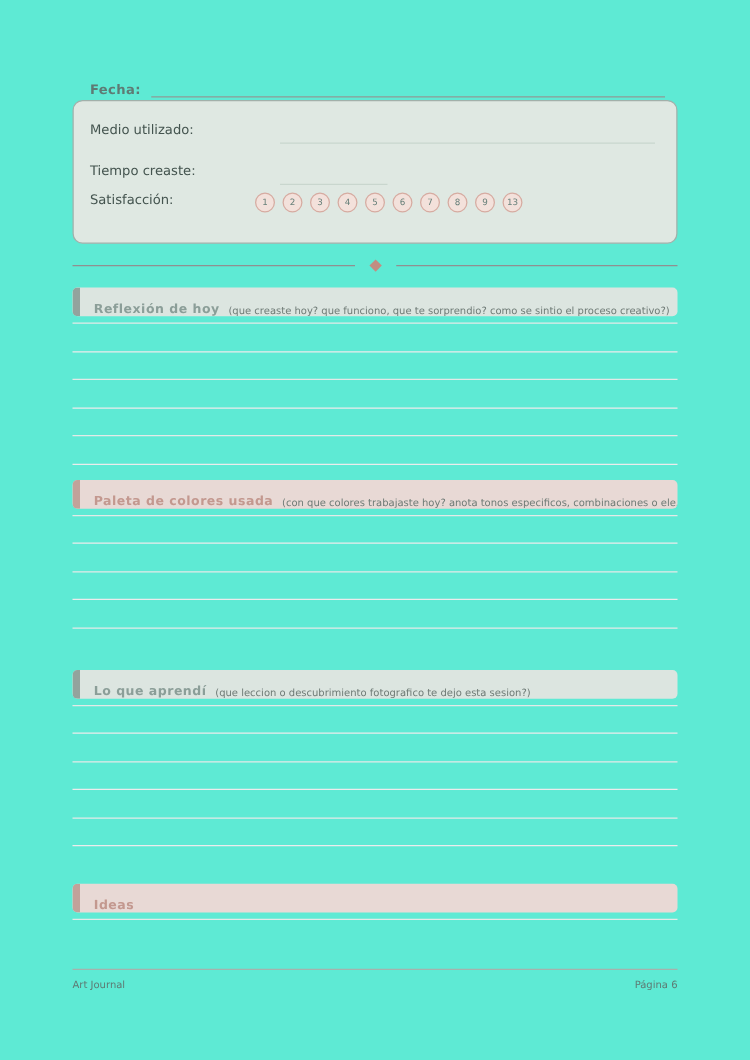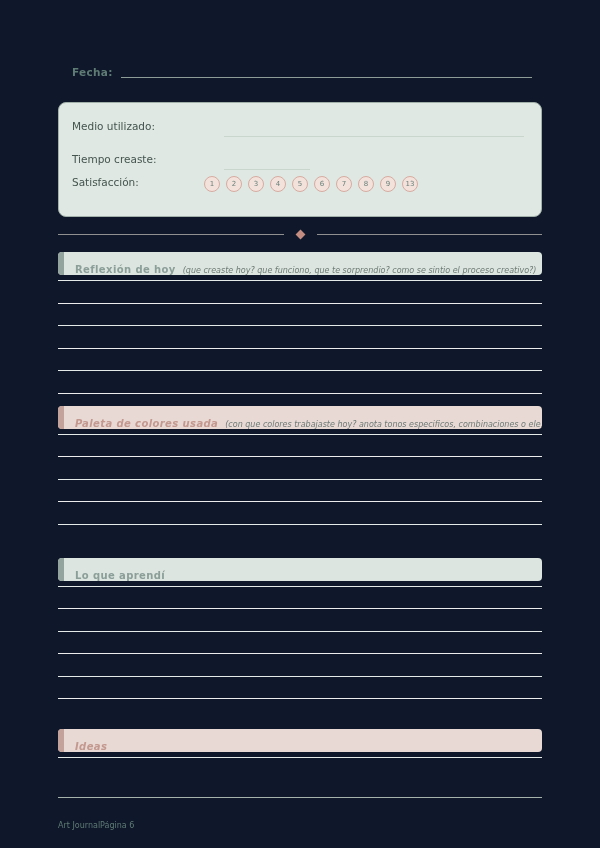--- a/index.html
+++ b/index.html
@@ -1,27 +1,27 @@
 <!DOCTYPE html>
 <html><head>
 <meta charset="utf-8">
 <style>
   * { box-sizing: border-box; }
   html,body { margin:0; padding:0; background:#ffffff; }
   body { width:600px; height:848px; font-family:"DejaVu Sans","Liberation Sans",sans-serif; }
-  .page { position:relative; width:600px; height:848px; background:#0f172a; overflow:hidden; }
+  .page { position:relative; width:600px; height:848px; background:#5eead4; overflow:hidden; }
   .content { position:absolute; left:58px; top:0; width:484px; }
 
   
   .date-row { margin-top:61px; display:flex; align-items:flex-end; height:17px; }
   .date-label { font-size:10.5px; font-weight:bold; color:#5e7b74; padding-left:14px; letter-spacing:0.3px; }
   .date-line { flex:1; border-bottom:1px solid #8d9c96; margin-left:8px; margin-right:10px; height:14px; }
 
   
-  .info-box { margin-top:24px; background:#dfe8e2; border:1px solid #a2b0aa; border-radius:8px; padding:7px 12px 7px 13px; }
+  .info-box { margin-top:2px; background:#dfe8e2; border:1px solid #a2b0aa; border-radius:8px; padding:7px 12px 7px 13px; }
   .field-row { position:relative; height:33px; }
   .field-label { font-size:10.5px; color:#44544f; line-height:33px; }
   .field-line { position:absolute; left:152px; right:5px; bottom:6px; border-bottom:1px solid #c9d6ce; }
   .field-line.short { right:auto; width:86px; }
   .sat-row { display:flex; align-items:flex-start; height:33px; }
   .sat-label { font-size:10.5px; color:#44544f; width:132px; }
   .circles { display:flex; align-items:center; }
   .circle { width:16px; height:16px; margin-right:6px; border-radius:50%; border:1px solid #d6aba1;
             background:#f3e1db; color:#68807a; font-size:7px; display:flex; align-items:center;
             justify-content:center; flex:0 0 auto; }
@@ -29,41 +29,41 @@
   
   .divider { margin-top:12px; display:flex; align-items:center; height:10px; }
   .div-line { flex:1; border-top:1px solid #909090; }
   .diamond { width:7px; height:7px; background:#c38d81; transform:rotate(45deg); margin:0 13px; flex:0 0 auto; }
 
   
   .sec-header { height:23px; border-radius:4px; position:relative; display:flex; align-items:flex-end;
                 padding-left:17px; overflow:hidden; }
   .sec-header .accent { position:absolute; left:0; top:0; bottom:0; width:6px; }
   .sec-title { font-size:10px; font-weight:bold; letter-spacing:0.4px; white-space:nowrap; }
-  .sec-hint { font-size:8px; font-style:italic; color:#6e7a75; margin-left:7px; white-space:nowrap; overflow:hidden; }
+  .sec-hint { font-size:8px; color:#6e7a75; margin-left:7px; white-space:nowrap; overflow:hidden; }
   .green .sec-header { background:#dce5e0; }
   .green .accent { background:#93a39d; }
   .green .sec-title { color:#8b9e98; }
   .pink .sec-header { background:#e8d9d5; }
   .pink .accent { background:#c2a29a; }
-  .pink .sec-title { color:#c3988f;font-style:italic; }
+  .pink .sec-title { color:#c3988f; }
 
   .ruled .line { height:22.5px; border-bottom:1px solid #e9ecea; }
   .ruled .line:first-child { height:6px; }
   .ruled .line:nth-child(odd) { border-bottom-color:#e3eae7; }
   .ruled .line:nth-child(even) { border-bottom-color:#ececec; }
 
   .m-sec1 { margin-top:13px; }
   .m-sec2 { margin-top:12px; }
   .m-sec3 { margin-top:33px; }
   .m-sec4 { margin-top:30px; }
 
   
   .footer-line { margin-top:39px; border-top:1px solid #a5b2ac; }
-  .footer-row { margin-top:23px; display:flex; font-size:8px; color:#5e7b74; }
+  .footer-row { margin-top:7px; display:flex; justify-content:space-between; font-size:8px; color:#5e7b74; }
 </style>
 </head>
 <body>
 
 <div class="page">
   <div class="content">
 
     <div class="date-row">
       <span class="date-label">Fecha:</span>
       <span class="date-line"></span>
@@ -129,20 +129,21 @@
         <div class="line"></div>
         <div class="line"></div>
         <div class="line"></div>
       </div>
     </div>
 
     <div class="section green m-sec3">
       <div class="sec-header">
         <span class="accent"></span>
         <span class="sec-title">Lo que aprendí</span>
+        <span class="sec-hint">(que leccion o descubrimiento fotografico te dejo esta sesion?)</span>
       </div>
       <div class="ruled">
         <div class="line"></div>
         <div class="line"></div>
         <div class="line"></div>
         <div class="line"></div>
         <div class="line"></div>
         <div class="line"></div>
       </div>
     </div>

